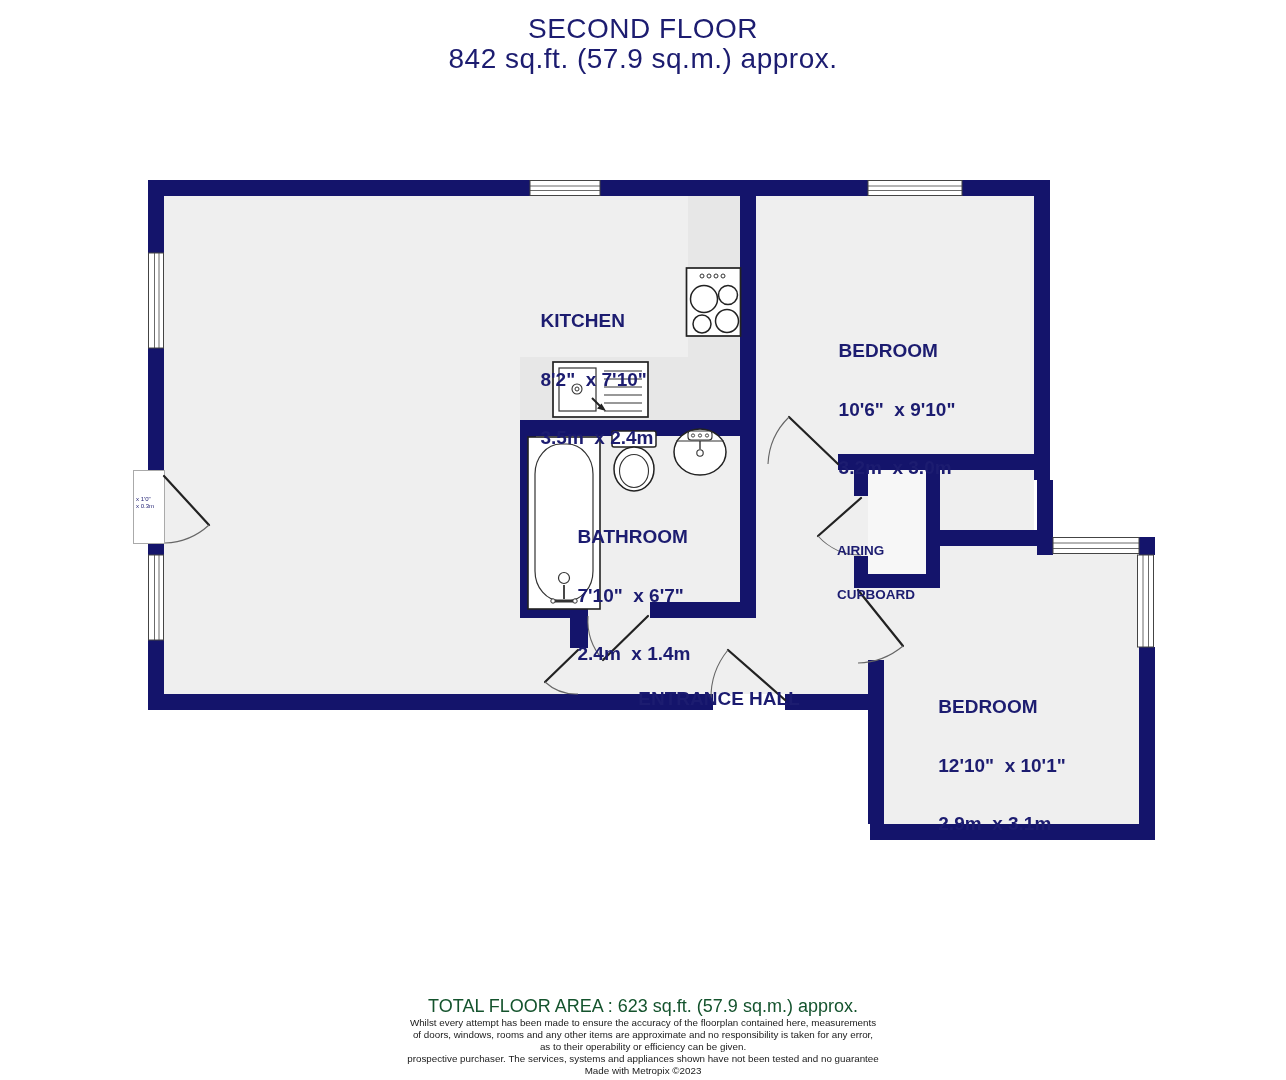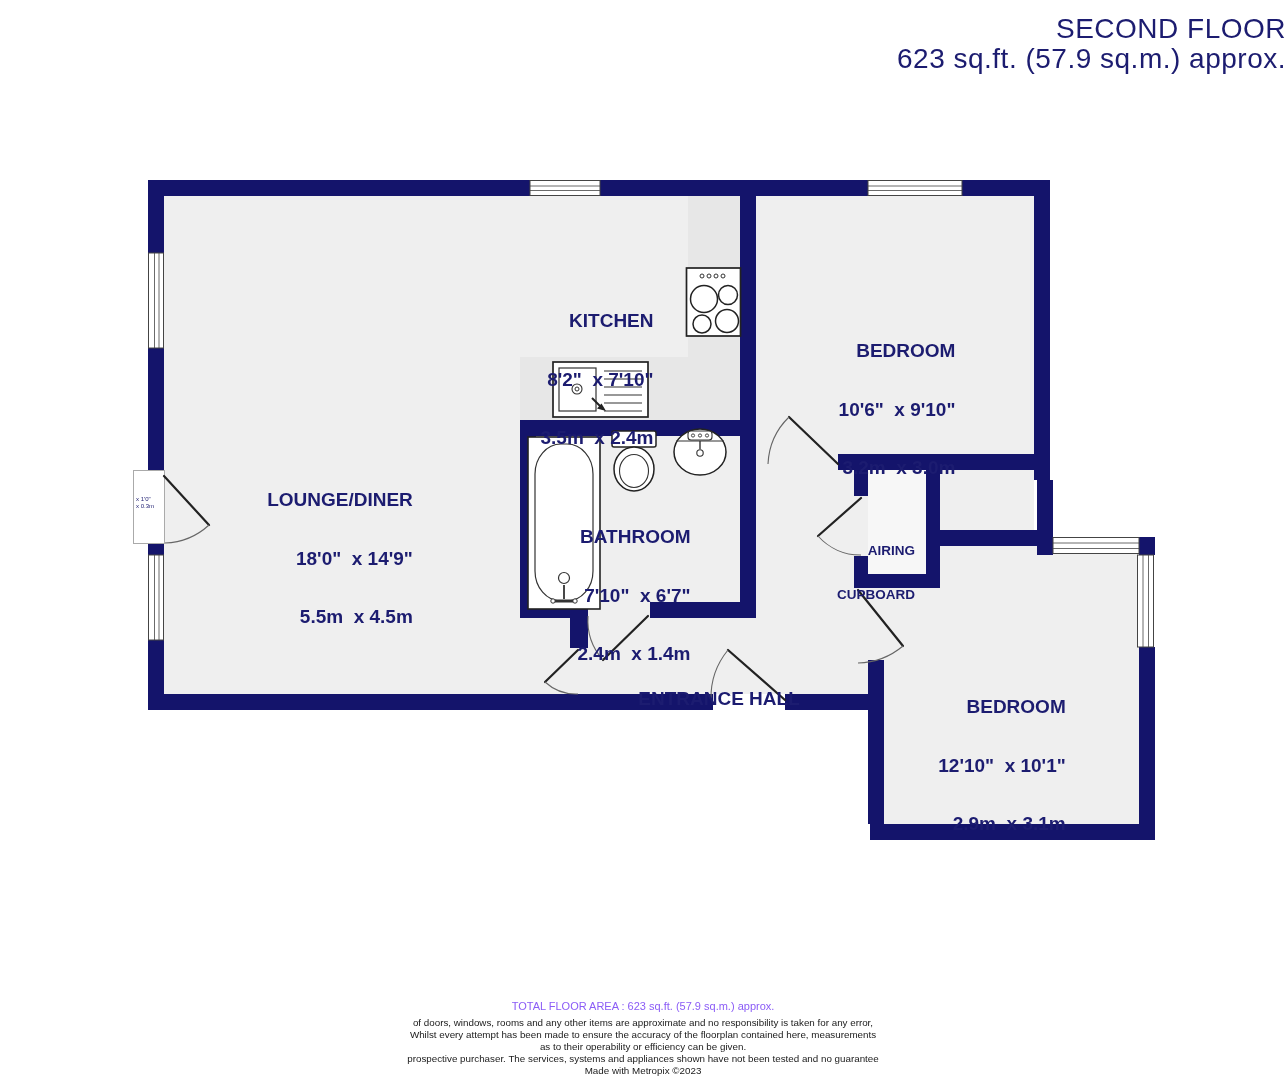--- a/index.html
+++ b/index.html
@@ -1,42 +1,42 @@
 <!DOCTYPE html>
 <html><head>
 <meta charset="utf-8">
 <style>
   html,body{margin:0;padding:0;background:#ffffff;}
   .canvas{position:relative;width:1286px;height:1080px;background:#ffffff;overflow:hidden;
           font-family:"Liberation Sans",sans-serif;}
-  .title{position:absolute;left:0;right:0;top:14px;text-align:right;color:#1c1c70;
+  .title{position:absolute;left:0;right:0;top:14px;text-align:center;color:#1c1c70;
          font-size:28px;line-height:30px;letter-spacing:.5px;}
   .floor{position:absolute;background:#efefef;}
   .counter{position:absolute;background:#e7e7e7;}
   .cupboard-floor{position:absolute;background:#f7f7f7;}
   .wall{position:absolute;background:#14146b;}
   .recess{position:absolute;background:#ffffff;border:1px solid #aaa;}
   .recess-text{position:absolute;color:#1c1c70;font-size:6px;line-height:7px;text-align:left;}
   svg.overlay{position:absolute;left:0;top:0;pointer-events:none;}
-  .room-label{position:absolute;transform:translateX(-50%);text-align:right;color:#1c1c70;
+  .room-label{position:absolute;transform:translateX(-50%);text-align:left;color:#1c1c70;
               font-weight:bold;font-size:19px;line-height:19.5px;white-space:pre;}
   .room-label.small{font-size:13.5px;line-height:14.5px;}
   .footer{position:absolute;left:0;right:0;top:998px;text-align:center;}
-  .footer-total{color:#8b5cf6;font-size:11px;line-height:16px;}
+  .footer-total{color:#14532d;font-size:18px;line-height:16px;}
   .footer-disc{color:#1a1a1a;font-size:9.8px;line-height:12px;margin-top:3px;}
   .footer-credit{color:#1a1a1a;font-size:9.8px;line-height:12px;}
 </style>
 </head>
 <body>
 
 <div class="canvas">
 
   <div class="title">
     <div>SECOND FLOOR</div>
-    <div>623 sq.ft. (57.9 sq.m.) approx.</div>
+    <div>842 sq.ft. (57.9 sq.m.) approx.</div>
   </div>
 
   <div class="floor" style="left:164px;top:196px;width:870px;height:498px;"></div>
   <div class="floor" style="left:884px;top:546px;width:255px;height:278px;"></div>
   <div class="floor" style="left:868px;top:600px;width:16px;height:224px;"></div>
   <div class="counter" style="left:688px;top:196px;width:52px;height:161px;"></div>
   <div class="counter" style="left:520px;top:357px;width:220px;height:63px;"></div>
   <div class="cupboard-floor" style="left:868px;top:470px;width:58px;height:104px;"></div>
 
   <div class="wall" style="left:148px;top:180px;width:382px;height:16px;"></div>
@@ -195,25 +195,20 @@
   <div class="room-label" style="left:597px;top:272px;">
     <div>KITCHEN</div>
     <div>8'2"  x 7'10"</div>
     <div>3.5m  x 2.4m</div>
   </div>
   <div class="room-label" style="left:897px;top:302px;">
     <div>BEDROOM</div>
     <div>10'6"  x 9'10"</div>
     <div>3.2m  x 3.0m</div>
   </div>
-  <div class="room-label" style="left:340px;top:451px;">
-    <div>LOUNGE/DINER</div>
-    <div>18'0"  x 14'9"</div>
-    <div>5.5m  x 4.5m</div>
-  </div>
   <div class="room-label" style="left:634px;top:488px;">
     <div>BATHROOM</div>
     <div>7'10"  x 6'7"</div>
     <div>2.4m  x 1.4m</div>
   </div>
   <div class="room-label" style="left:719px;top:650px;">
     <div>ENTRANCE HALL</div>
   </div>
   <div class="room-label small" style="left:876px;top:515px;">
     <div>AIRING</div>
@@ -221,21 +216,21 @@
   </div>
   <div class="room-label" style="left:1002px;top:658px;">
     <div>BEDROOM</div>
     <div>12'10"  x 10'1"</div>
     <div>2.9m  x 3.1m</div>
   </div>
 
   <div class="footer">
     <div class="footer-total">TOTAL FLOOR AREA : 623 sq.ft. (57.9 sq.m.) approx.</div>
     <div class="footer-disc">
+      <div>Whilst every attempt has been made to ensure the accuracy of the floorplan contained here, measurements</div>
       <div>of doors, windows, rooms and any other items are approximate and no responsibility is taken for any error,</div>
-      <div>Whilst every attempt has been made to ensure the accuracy of the floorplan contained here, measurements</div>
       <div>as to their operability or efficiency can be given.</div>
       <div>prospective purchaser. The services, systems and appliances shown have not been tested and no guarantee</div>
     </div>
     <div class="footer-credit">Made with Metropix ©2023</div>
   </div>
 
 </div>
 
 </body></html>

